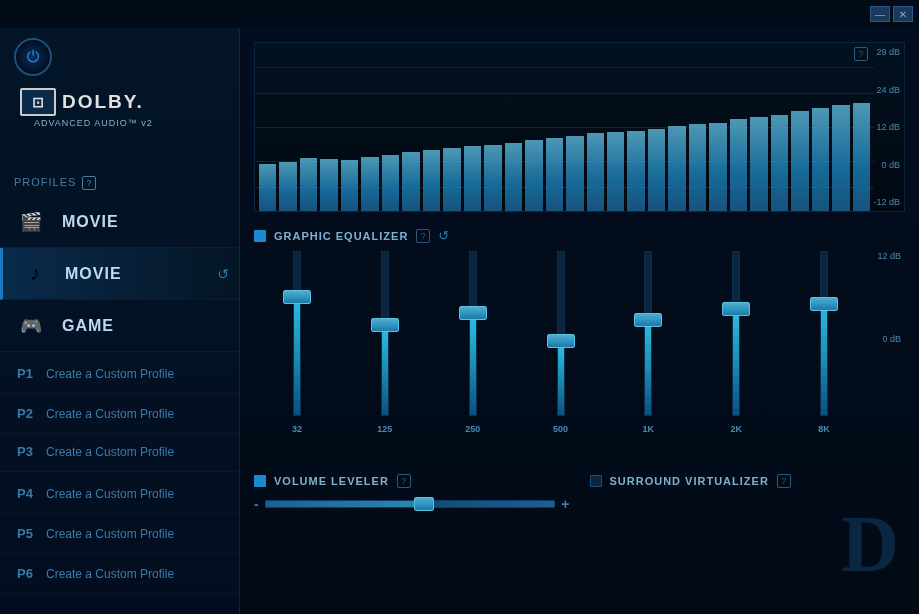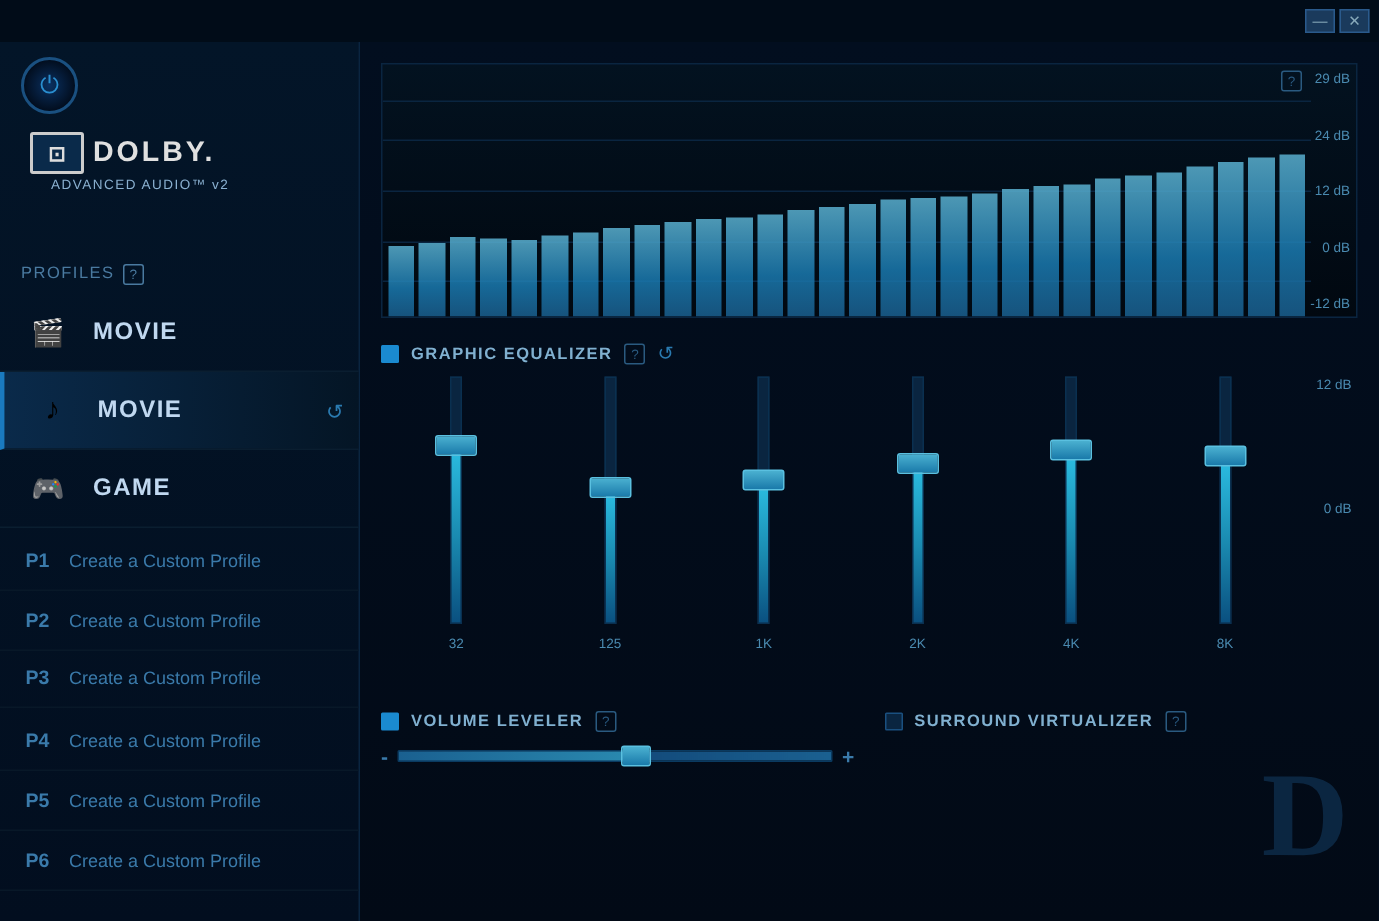--- a/index.html
+++ b/index.html
@@ -271,20 +271,21 @@
       position: relative;
       display: flex;
       align-items: stretch;
       height: 185px;
       gap: 2px;
     }
     .eq-sliders {
       display: flex;
       flex: 1;
       gap: 2px;
+      font-weight: bold;
     }
     .eq-band {
       flex: 1;
       display: flex;
       flex-direction: column;
       align-items: center;
       position: relative;
     }
     .eq-track-bg {
       position: absolute;
@@ -546,38 +547,45 @@
           </div>
           <div class="eq-band">
             <div class="eq-track-bg">
               <div class="eq-fill" style="height: 52%;"></div>
               <div class="eq-handle" style="bottom: 51%;"></div>
             </div>
             <span class="eq-freq-label">125</span>
           </div>
           <div class="eq-band">
             <div class="eq-track-bg">
+              <div class="eq-fill" style="height: 58%;"></div>
+              <div class="eq-handle" style="bottom: 58%;"></div>
+            </div>
+            <span class="eq-freq-label">250</span>
+          </div>
+          <div class="eq-band">
+            <div class="eq-track-bg">
+              <div class="eq-fill" style="height: 42%;"></div>
+              <div class="eq-handle" style="bottom: 41%;"></div>
+            </div>
+            <span class="eq-freq-label">500</span>
+          </div>
+          <div class="eq-band">
+            <div class="eq-track-bg">
               <div class="eq-fill" style="height: 55%;"></div>
               <div class="eq-handle" style="bottom: 54%;"></div>
             </div>
             <span class="eq-freq-label">1K</span>
           </div>
           <div class="eq-band">
             <div class="eq-track-bg">
               <div class="eq-fill" style="height: 62%;"></div>
               <div class="eq-handle" style="bottom: 61%;"></div>
             </div>
             <span class="eq-freq-label">2K</span>
-          </div>
-          <div class="eq-band">
-            <div class="eq-track-bg">
-              <div class="eq-fill" style="height: 67%;"></div>
-              <div class="eq-handle" style="bottom: 66%;"></div>
-            </div>
-            <span class="eq-freq-label">4K</span>
           </div>
           <div class="eq-band">
             <div class="eq-track-bg">
               <div class="eq-fill" style="height: 65%;"></div>
               <div class="eq-handle" style="bottom: 64%;"></div>
             </div>
             <span class="eq-freq-label">8K</span>
           </div>
         </div>
       <div class="eq-db-labels">

